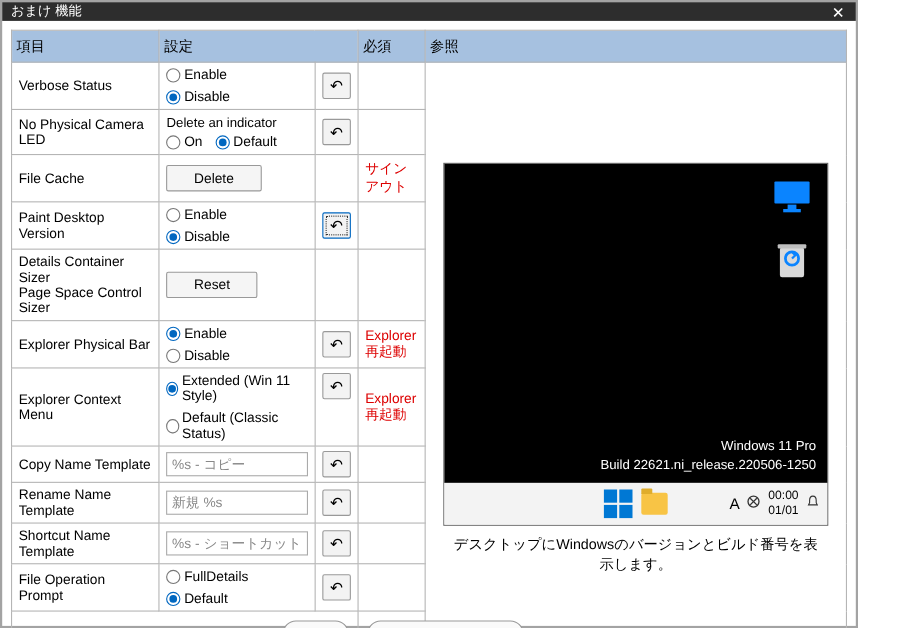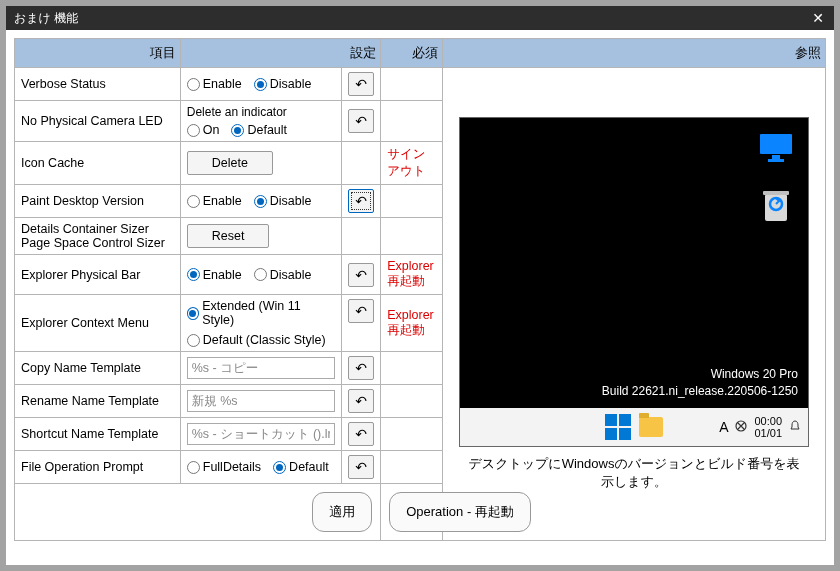--- a/index.html
+++ b/index.html
@@ -5,23 +5,23 @@
   * { box-sizing: border-box; margin: 0; padding: 0; }
   body {
     font-family: "Yu Gothic UI", "Segoe UI", Meiryo, sans-serif;
     font-size: 12px;
     background: #fff;
     width: 840px;
     height: 571px;
     overflow: hidden;
   }
   .window {
-    width: 840px;
+    width: 780px;
     height: 571px;
-    border: 6px solid #a3a3a3;
+    border: 2px solid #a3a3a3;
     display: flex;
     flex-direction: column;
     background: #fff;
   }
   .titlebar {
     background: #2d2d2d;
     color: #fff;
     height: 24px;
     display: flex;
     align-items: center;
@@ -45,21 +45,21 @@
     border: 1px solid #b5b5b5;
     border-collapse: collapse;
     width: 100%;
   }
   .main-table th {
     background: #a6c1e0;
     border: 1px solid #b5b5b5;
     padding: 5px 4px;
     font-weight: normal;
     font-size: 13px;
-    text-align: right;
+    text-align: left;
   }
   .main-table td {
     border: 1px solid #b5b5b5;
     padding: 4px 6px;
     vertical-align: middle;
     font-size: 12.5px;
   }
   .col-item   { width: 176px; }
   .col-setting{ width: 168px; }
   .col-reset  { width: 34px; text-align:center; padding:2px;}
@@ -203,21 +203,21 @@
                     <span class="recycle-icon">
                       <svg width="32" height="36" viewBox="0 0 32 36">
                           <rect x="5" y="6" width="22" height="27" fill="#d9d9d9" rx="2"></rect>
                           <rect x="3" y="3" width="26" height="4" fill="#bfbfbf" rx="1"></rect>
                           <path d="M10 16 a6 6 0 1 0 12 0 a6 6 0 1 0 -12 0" fill="none" stroke="#0a84ff" stroke-width="2.5"></path>
                           <path d="M16 10 l3 3 l-3 3" fill="none" stroke="#0a84ff" stroke-width="2"></path>
                         </svg>
                     </span>
                   </div>
                   <div class="desk-version">
-                    <div>Windows 20 Pro</div>
+                    <div>Windows 11 Pro</div>
                     <div>Build 22621.ni_release.220506-1250</div>
                   </div>
                 </div>
                 <div class="taskbar">
                   <span class="start">
                       <div></div>
                       <div></div>
                       <div></div>
                       <div></div>
                     </span>
@@ -260,21 +260,21 @@
                   <span class="dot"></span>
                   <span>Default</span>
                 </span>
             </div>
           </td>
           <td class="col-reset"><button class="reset-btn">↶</button></td>
           <td class="col-req"></td>
         </tr>
 
         <tr>
-          <td>Icon Cache</td>
+          <td>File Cache</td>
           <td><button class="btn">Delete</button></td>
           <td class="col-reset"></td>
           <td class="col-req">サインアウト</td>
         </tr>
 
         <tr>
           <td>Paint Desktop Version</td>
           <td>
             <div class="radio-row">
               <span class="radio">
@@ -327,21 +327,21 @@
           <td>
             <div class="radio-row" style="margin-bottom:6px;">
               <span class="radio sel">
                   <span class="dot"></span>
                   <span>Extended (Win 11 Style)</span>
                 </span>
             </div>
             <div class="radio-row">
               <span class="radio">
                   <span class="dot"></span>
-                  <span>Default (Classic Style)</span>
+                  <span>Default (Classic Status)</span>
                 </span>
             </div>
           </td>
           <td class="col-reset" style="vertical-align:top;"><button class="reset-btn">↶</button></td>
           <td class="col-req">
             <div>Explorer</div>
             <div>再起動</div>
           </td>
         </tr>
 

